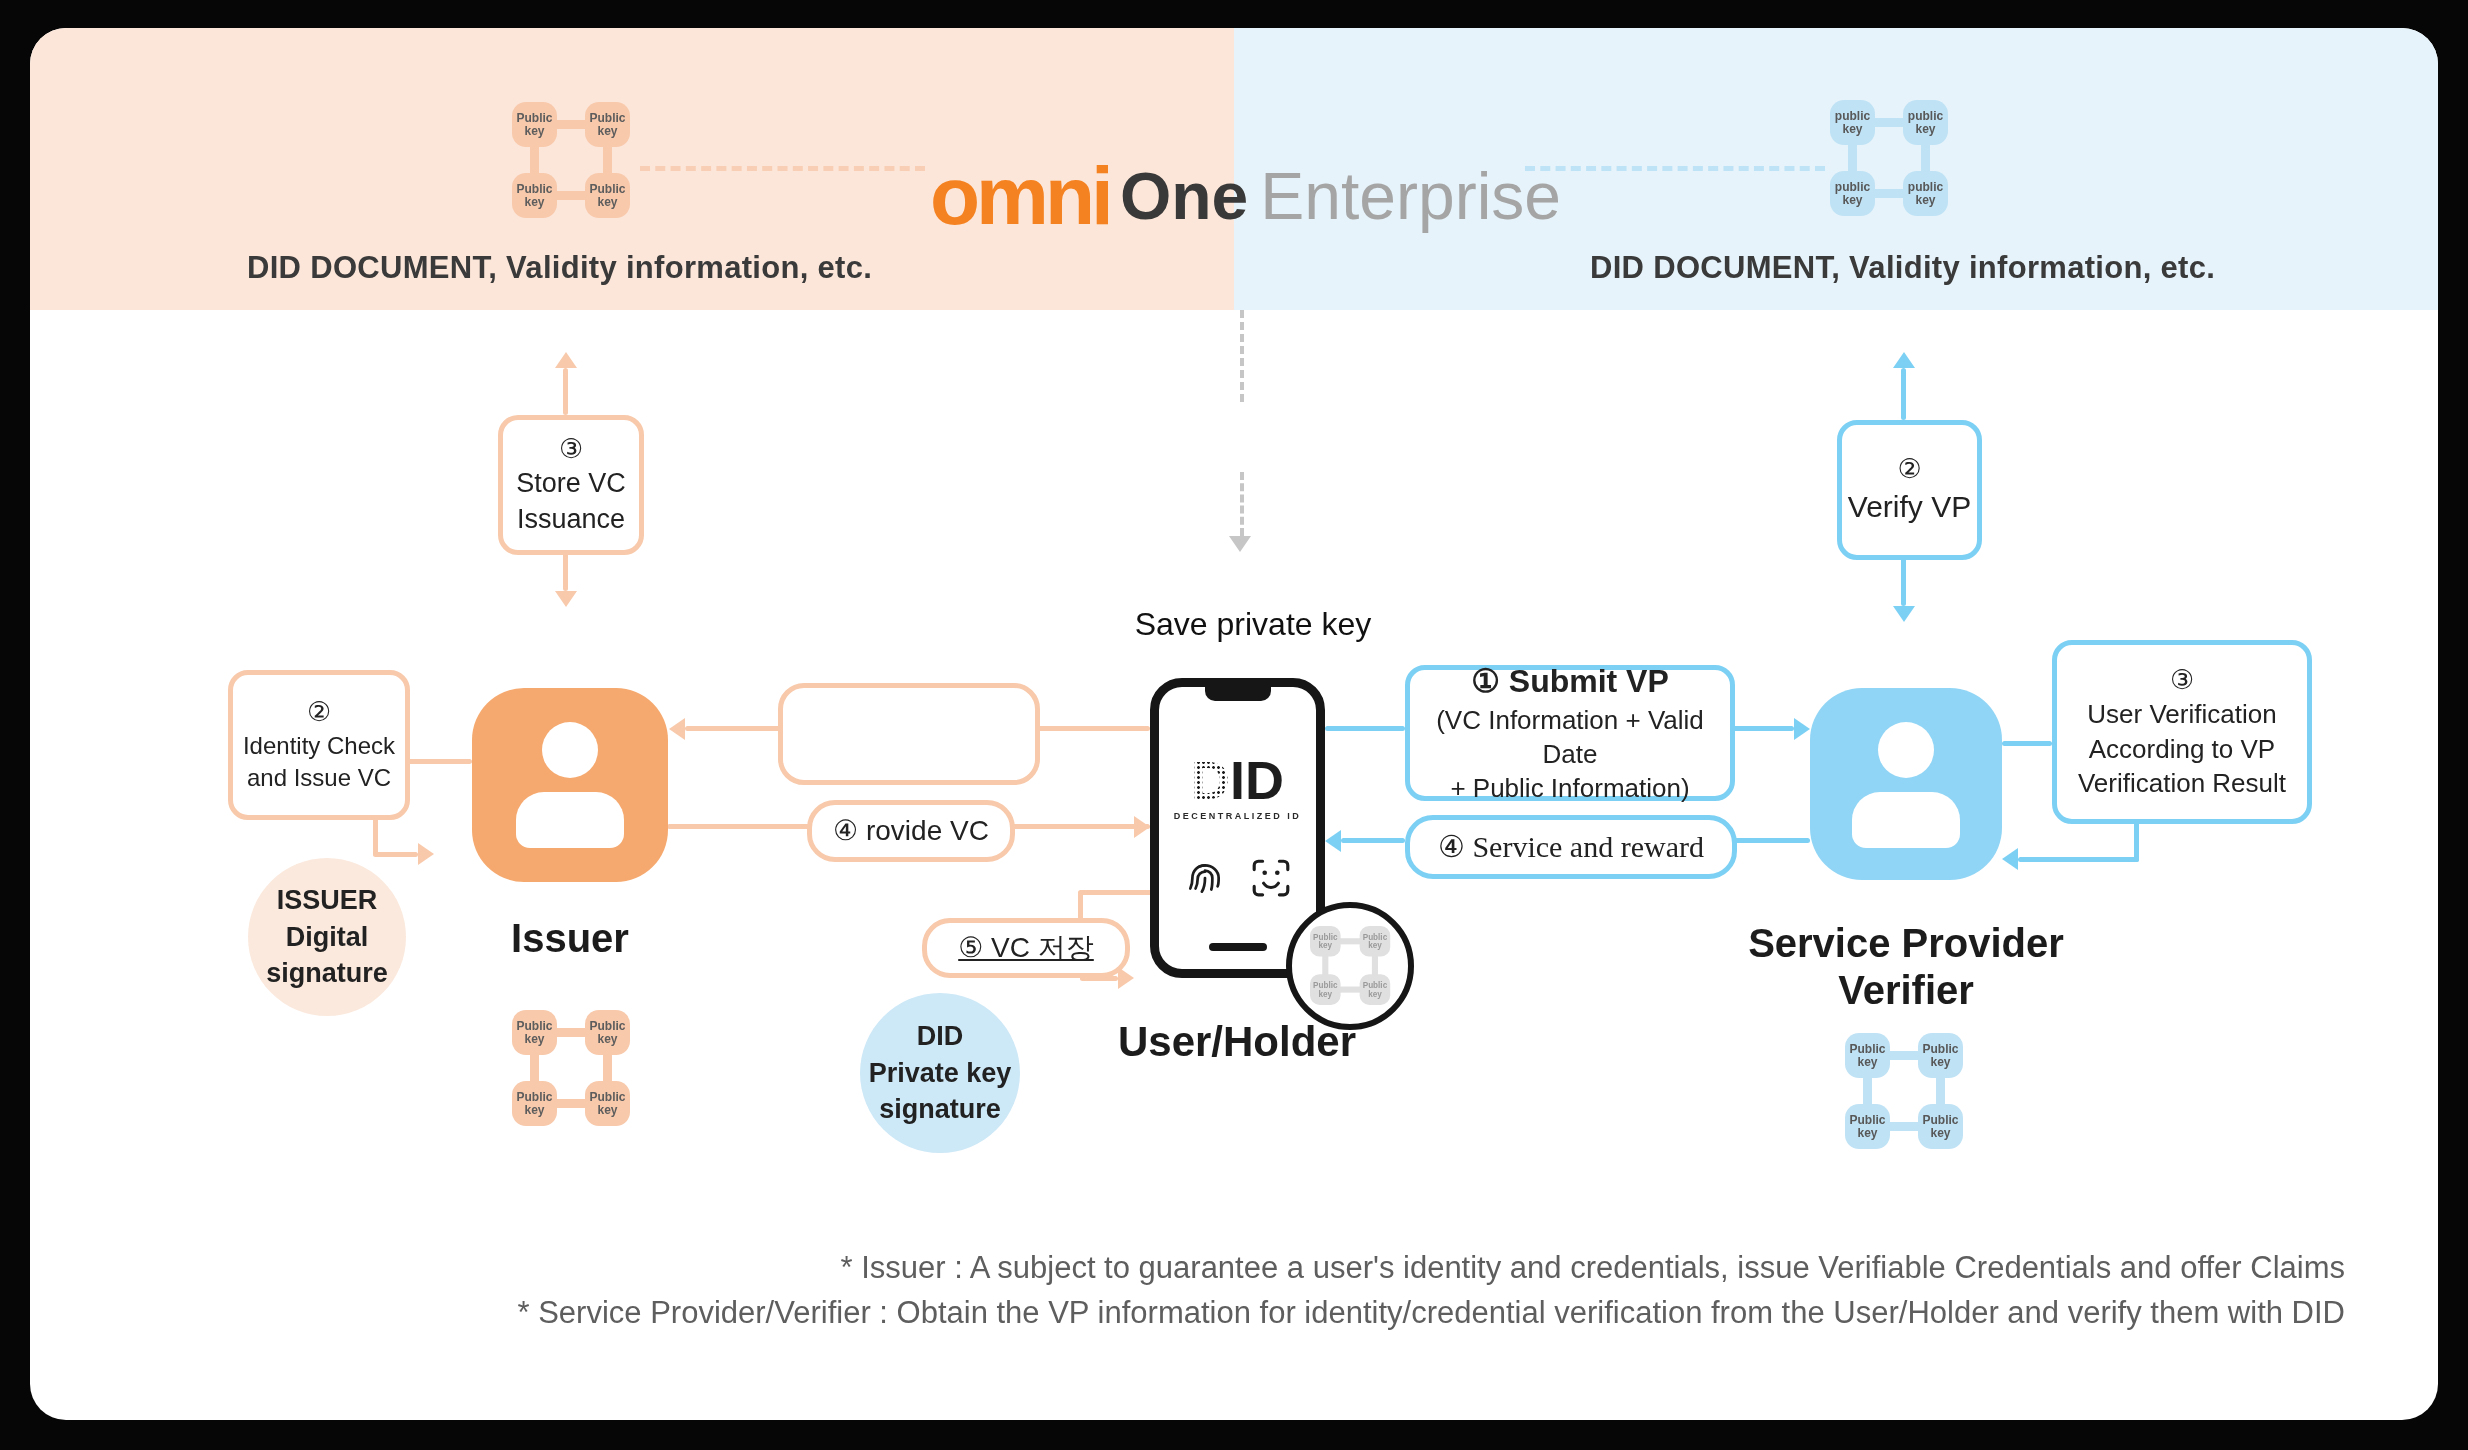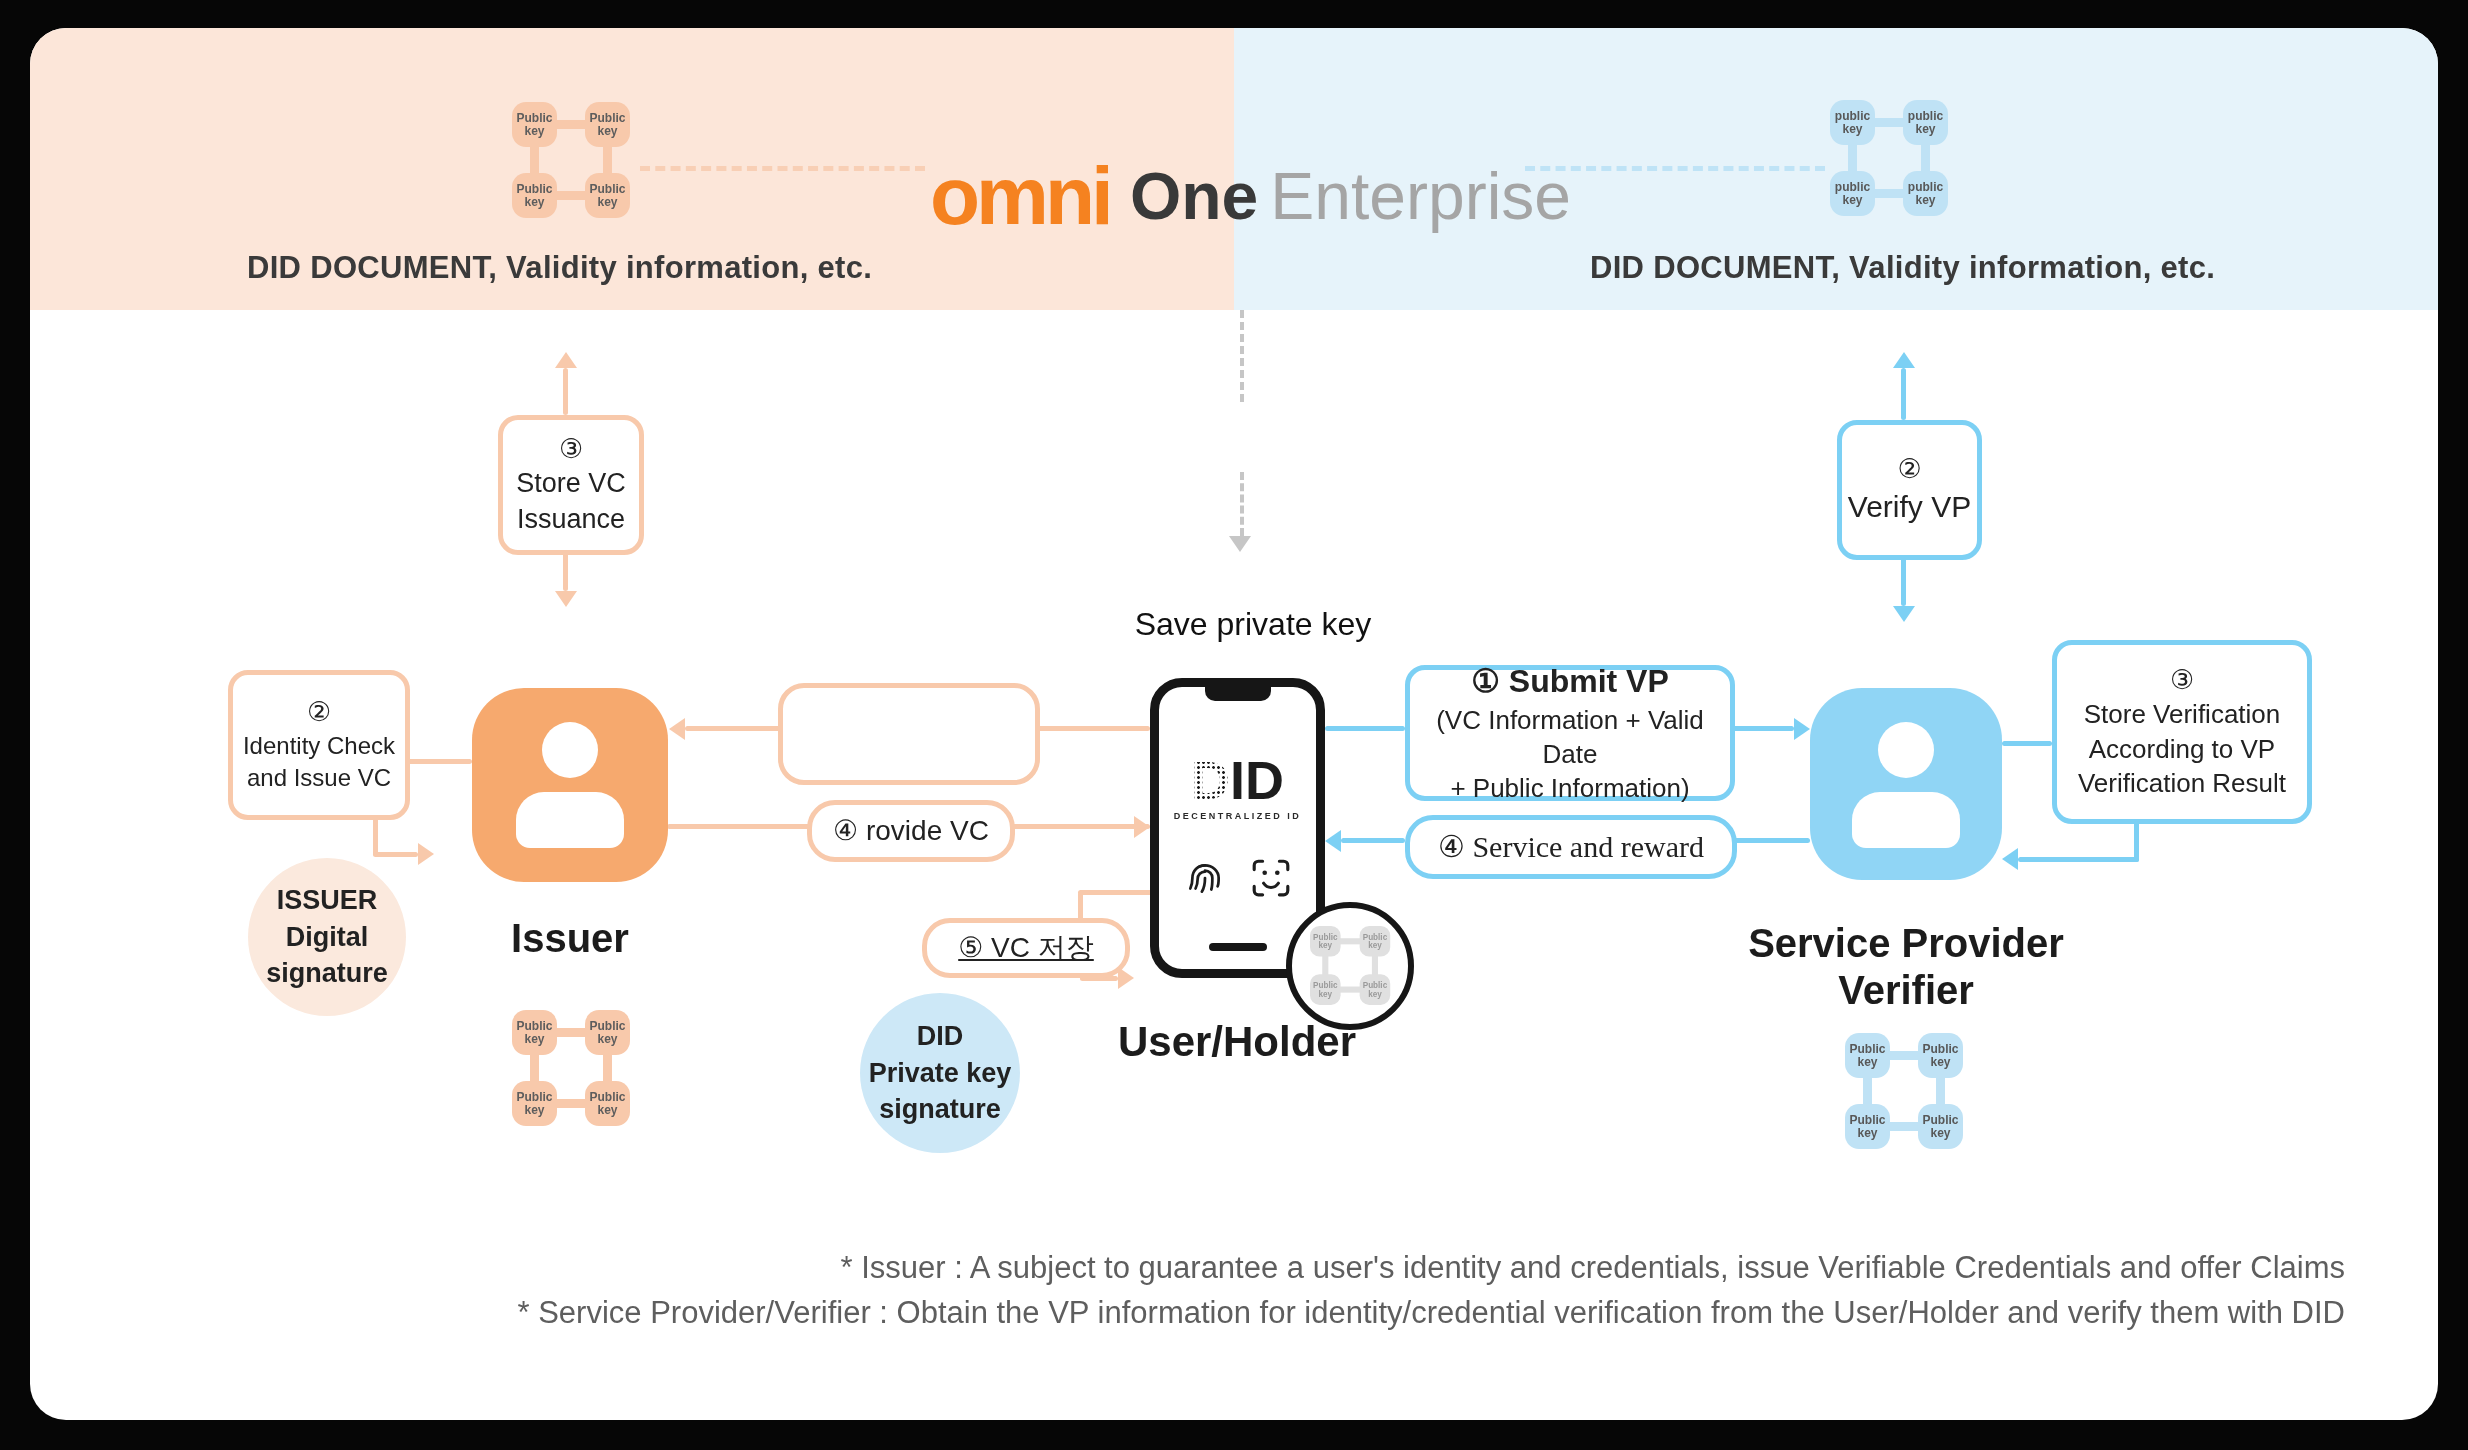--- a/index.html
+++ b/index.html
@@ -6,21 +6,21 @@
     font-family:"Liberation Sans", sans-serif;}
   .card{position:absolute;left:30px;top:28px;width:2408px;height:1392px;background:#ffffff;
     border-radius:36px;overflow:hidden;}
   
   .banner-l{position:absolute;left:0;top:0;width:1204px;height:282px;background:#fce6d9;}
   .banner-r{position:absolute;left:1204px;top:0;width:1204px;height:282px;background:#e6f3fa;}
   .btitle{position:absolute;top:222px;font-size:31px;font-weight:700;color:#3a3a3a;letter-spacing:.3px;}
   
   .logo{position:absolute;left:900px;top:118px;width:620px;height:100px;display:flex;align-items:center;}
   .logo .brand{font-size:82px;font-weight:800;color:#f58220;letter-spacing:-4px;line-height:1;text-align:right;}
-  .logo .prod{font-size:66px;font-weight:700;color:#393939;margin-left:20px;line-height:1;}
+  .logo .prod{font-size:66px;font-weight:700;color:#393939;margin-left:10px;line-height:1;}
   .logo .ed{font-size:66px;font-weight:400;color:#a5a5a5;margin-left:12px;line-height:1;}
   
   .keygrid{position:absolute;width:118px;height:116px;}
   .kcell{position:absolute;width:45px;height:45px;border-radius:14px;display:flex;align-items:center;
     justify-content:center;text-align:center;font-size:12px;line-height:1.05;font-weight:600;color:#585858;z-index:2;}
   .ktl{left:0;top:0}.ktr{right:0;top:0}.kbl{left:0;bottom:0}.kbr{right:0;bottom:0}
   .kbar-h{position:absolute;height:9px;left:22px;width:74px;z-index:1;}
   .kbar-v{position:absolute;width:9px;top:22px;height:72px;z-index:1;}
   .kb-t{top:18px}.kb-b{bottom:18px}.kb-l{left:18px}.kb-r{right:18px}
   .kg-peach .kcell,.kg-peach .kbar-h,.kg-peach .kbar-v{background:#f8c9ab;}
@@ -269,21 +269,21 @@
     <span class="num">②</span>
     <span class="bline" style="font-size:30px;">Verify VP</span>
   </div>
 
   <div class="hline bc" style="left:1972px;top:713px;width:50px;"></div>
   <div class="vline bc" style="left:2104px;top:786px;height:48px;"></div>
   <div class="hline bc" style="left:1988px;top:829px;width:121px;"></div>
   <div class="tri bl l" style="left:1972px;top:820px;"></div>
   <div class="obox ob-blue" style="left:2022px;top:612px;width:250px;height:174px;">
     <span class="num">③</span>
-    <span class="bline sm" style="font-size:26px;">Store Verification</span>
+    <span class="bline sm" style="font-size:26px;">User Verification</span>
     <span class="bline sm" style="font-size:26px;">According to VP</span>
     <span class="bline sm" style="font-size:26px;">Verification Result</span>
   </div>
 
   <div class="avatar av-blue" style="left:1780px;top:660px;width:192px;height:192px;">
     <span class="person-head"></span>
     <span class="person-body"></span>
   </div>
   <div class="actor-label" style="left:1711px;top:893px;width:330px;">Service Provider</div>
   <div class="actor-label" style="left:1711px;top:940px;width:330px;">Verifier</div>

